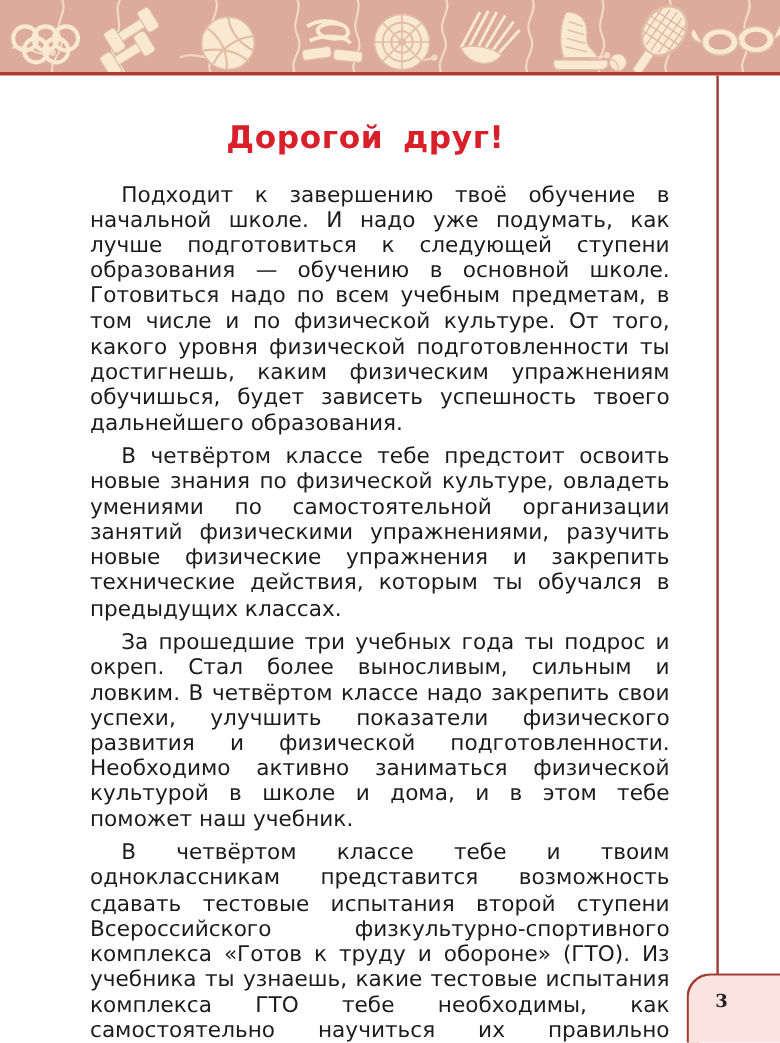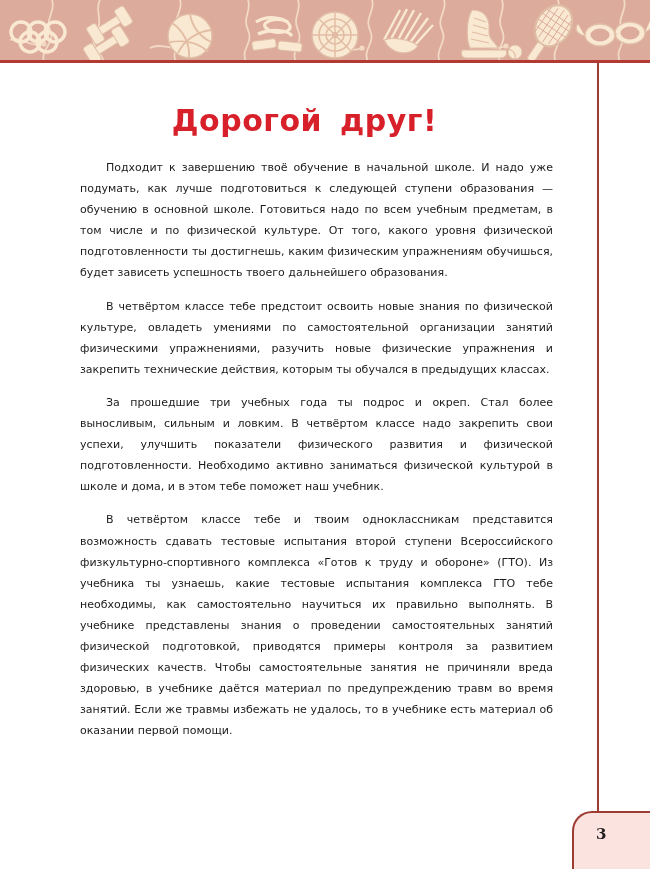--- a/index.html
+++ b/index.html
@@ -61,39 +61,39 @@
 
   #page-title {
     position: absolute;
     left: 0;
     top: 20px;
     width: 609px;
     text-align: center;
     color: #d8202a;
     font-family: "DejaVu Sans", sans-serif;
     font-weight: bold;
-    font-size: 30px;
+    font-size: 26px;
     letter-spacing: 0.5px;
     word-spacing: 7px;
   }
 
   #article {
     position: absolute;
     left: 68px;
     top: 82px;
     width: 497px;
   }
 
   #article p {
-    margin: 12px;
+    margin: 7px;
     text-align: justify;
     text-justify: inter-word;
     text-indent: 26px;
     font-family: "DejaVu Sans", sans-serif;
-    font-size: 11px;
+    font-size: 18px;
     line-height: 21.1px;
     color: #1b1b1b;
     hyphens: manual;
   }
 
   
   #page-number-tab {
     position: absolute;
     left: 572px;
     top: 811px;

